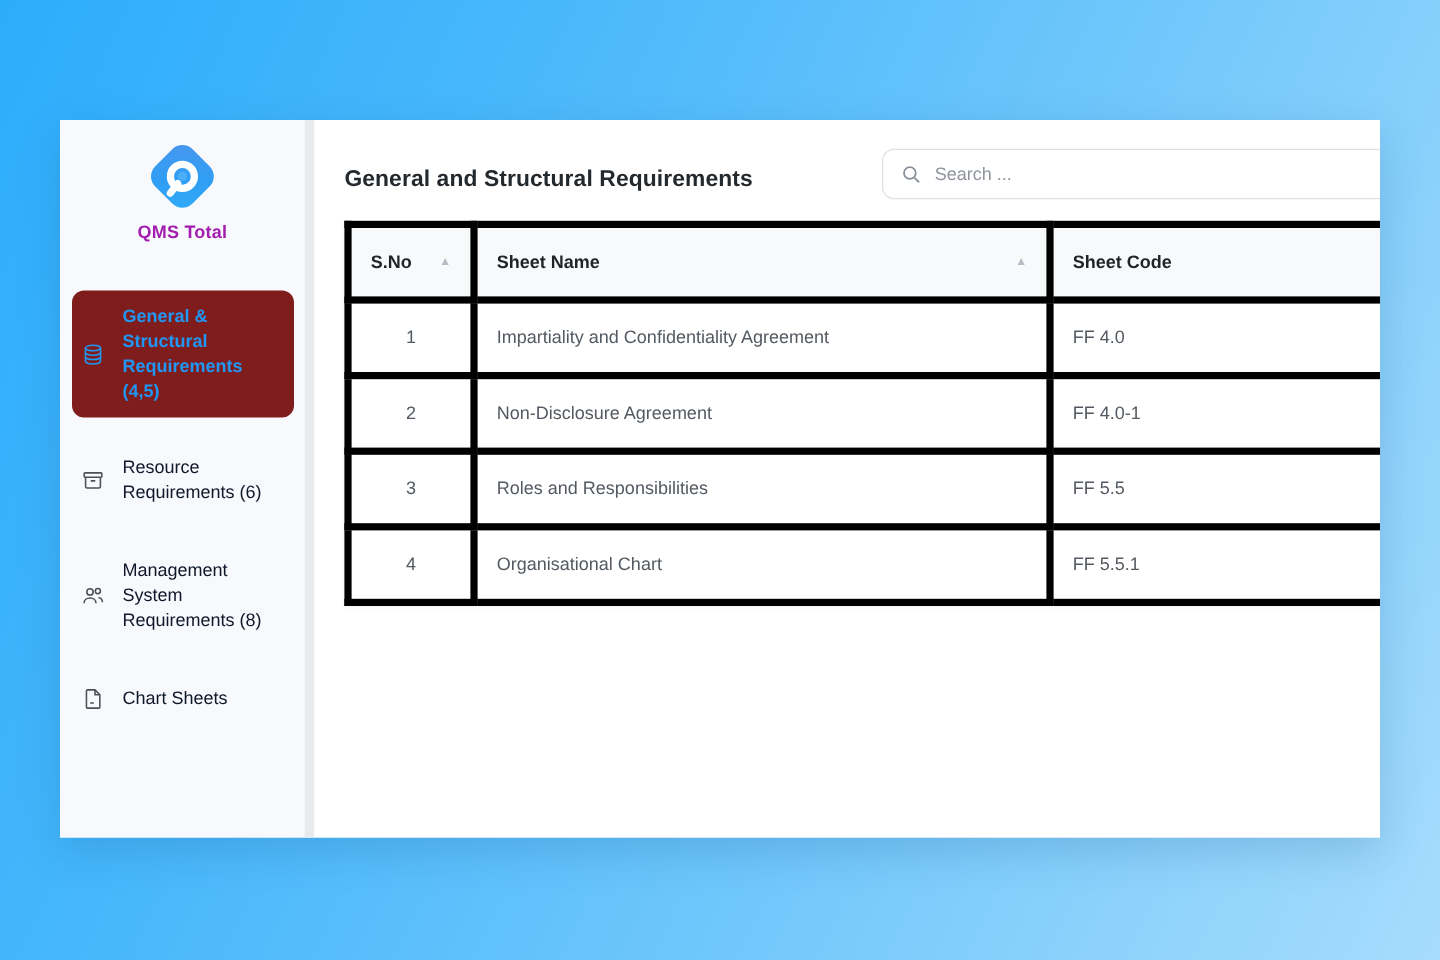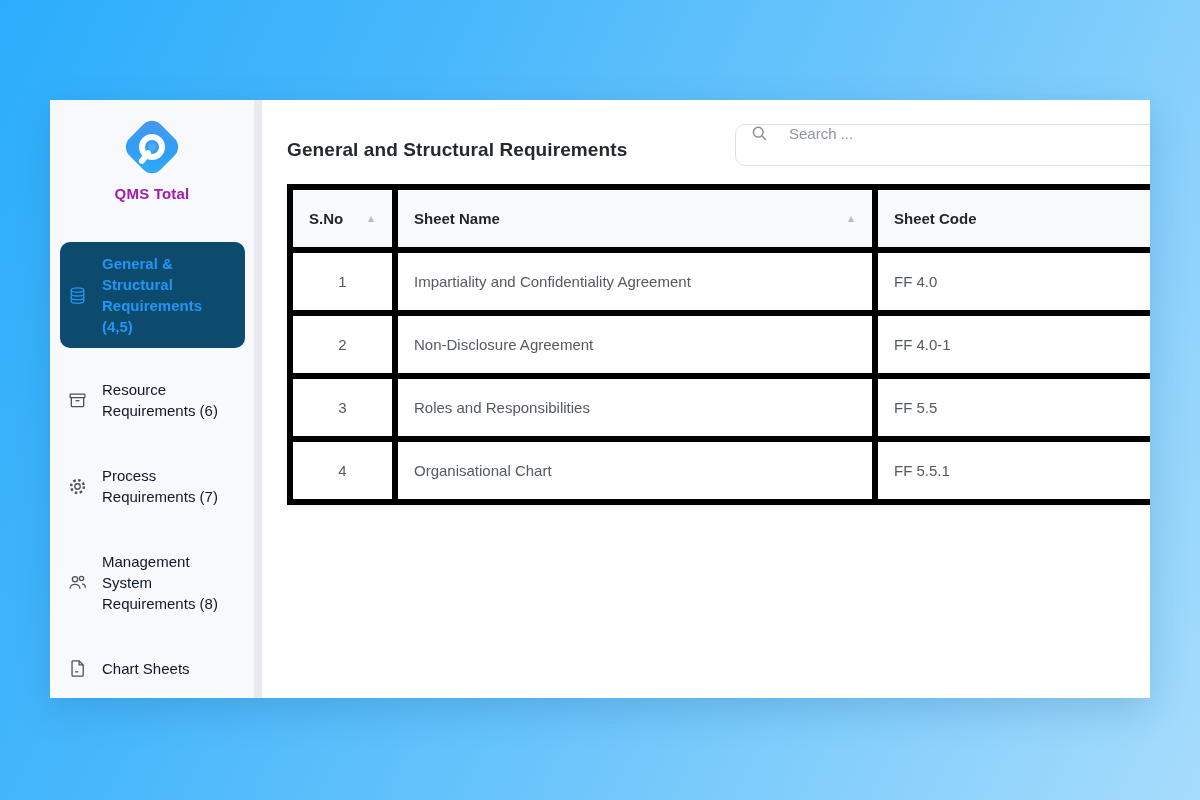--- a/index.html
+++ b/index.html
@@ -88,21 +88,21 @@
     color: #4a5158;
     display: flex; align-items: center; justify-content: center;
   }
   .nav-item .lbl {
     font-size: 15px;
     line-height: 21px;
     color: #0f172a;
     width: 142px;
   }
   .nav-item.active {
-    background: #0c4a6e;
+    background: #7f1d1d;
     border-radius: 10px;
     padding: 11px 8px;
     margin-bottom: 31px;
   }
   .nav-item.active .ico { color: #2196f3; }
   .nav-item.active .lbl { color: #2196f3; font-weight: bold; }
   .ico svg { display: block; }
 
   
   .main { flex: 1 1 auto; position: relative; background: #ffffff; }
@@ -115,23 +115,23 @@
     letter-spacing: 0.1px;
   }
   .search-box {
     position: absolute;
     left: 473px; top: 24px;
     width: 445px; height: 42px;
     border: 1px solid #dde1e6;
     border-radius: 10px;
     background: #ffffff;
     display: flex;
-    align-items: flex-start;
+    align-items: center;
     padding-left: 15px;
-    gap: 21px;
+    gap: 11px;
   }
   .search-box .search-ico { color: #8a9097; width: 17px; height: 17px; }
   .search-box input {
     border: none; outline: none;
     font-family: "Liberation Sans", "DejaVu Sans", sans-serif;
     font-size: 15px;
     color: #454c54;
     flex: 1;
     background: transparent;
   }
@@ -201,29 +201,20 @@
         <span class="ico">
           <svg viewBox="0 0 16 16" width="19" height="19" fill="none" stroke="currentColor" stroke-width="1.1">
             <rect x="1.8" y="2.6" width="12.4" height="3" rx="0.6"></rect>
             <path d="M2.8 5.6v6.6a1 1 0 0 0 1 1h8.4a1 1 0 0 0 1-1V5.6"></path>
             <path d="M6.4 8.2h3.2"></path>
           </svg>
         </span>
         <span class="lbl">Resource Requirements (6)</span>
       </li>
 
-      <li class="nav-item">
-        <span class="ico">
-          <svg viewBox="0 0 16 16" width="19" height="19" fill="none" stroke="currentColor">
-            <circle cx="8" cy="8" r="2.3" stroke-width="1.1"></circle>
-            <circle cx="8" cy="8" r="5.4" stroke-width="2" stroke-dasharray="2.1 2.13"></circle>
-          </svg>
-        </span>
-        <span class="lbl">Process Requirements (7)</span>
-      </li>
 
       <li class="nav-item">
         <span class="ico">
           <svg viewBox="0 0 16 16" width="19" height="19" fill="none" stroke="currentColor" stroke-width="1.1">
             <circle cx="5.9" cy="5.3" r="2.2"></circle>
             <path d="M1.7 13.2c0-2.3 1.9-3.7 4.2-3.7s4.2 1.4 4.2 3.7"></path>
             <circle cx="11.4" cy="4.7" r="1.8"></circle>
             <path d="M11.9 9.2c1.7.3 2.7 1.7 2.7 3.3"></path>
           </svg>
         </span>

